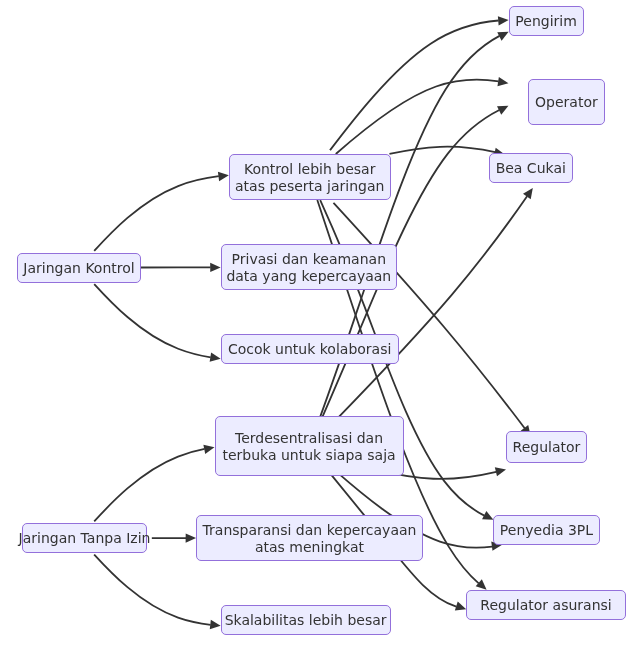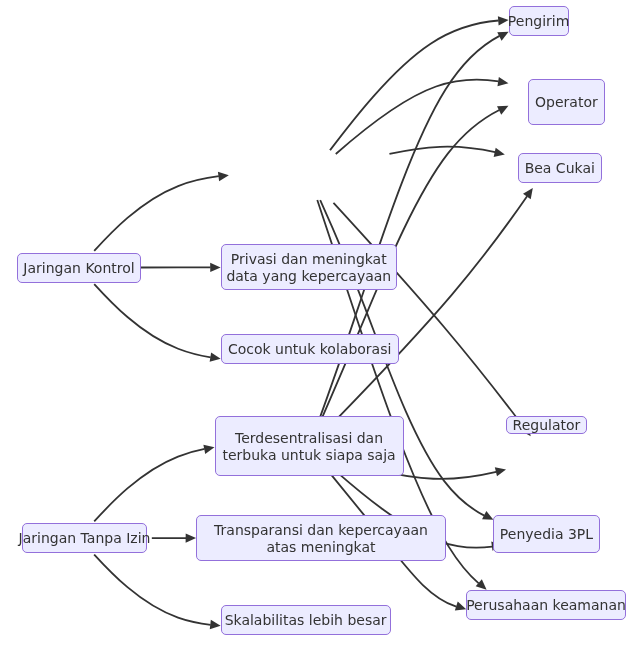--- a/index.html
+++ b/index.html
@@ -94,49 +94,53 @@
     <g class="ehead" transform="translate(466.20,609.15) rotate(17.91)">
         <path d="M0,0 L-10.4,-4.7 L-10.4,4.7 Z"></path>
       </g>
   </svg>
   <div class="node" style="left:17.10px;top:252.50px;width:123.90px;height:30.00px">
       <div class="nlbl">Jaringan Kontrol</div>
     </div>
   <div class="node" style="left:22px;top:523.00px;width:125px;height:30.00px">
       <div class="nlbl">Jaringan Tanpa Izin</div>
     </div>
+  <div class="node" style="left:228.80px;top:154.00px;width:161.80px;height:46.00px">
+      <div class="nlbl">Kontrol lebih besar</div>
+      <div class="nlbl">atas peserta jaringan</div>
+    </div>
   <div class="node" style="left:220.60px;top:244.20px;width:176.40px;height:46.00px">
-      <div class="nlbl">Privasi dan meningkat</div>
+      <div class="nlbl">Privasi dan keamanan</div>
       <div class="nlbl">data yang kepercayaan</div>
     </div>
   <div class="node" style="left:220.60px;top:334.20px;width:178.10px;height:30px">
       <div class="nlbl">Cocok untuk kolaborasi</div>
     </div>
   <div class="node" style="left:214.50px;top:416px;width:189.10px;height:60px">
       <div class="nlbl">Terdesentralisasi dan</div>
       <div class="nlbl">terbuka untuk siapa saja</div>
     </div>
-  <div class="node" style="left:196.00px;top:515.40px;width:250px;height:46.00px">
+  <div class="node" style="left:196.00px;top:515.40px;width:227.00px;height:46.00px">
       <div class="nlbl">Transparansi dan kepercayaan</div>
       <div class="nlbl">atas meningkat</div>
     </div>
   <div class="node" style="left:220.60px;top:604.50px;width:170px;height:30.00px">
       <div class="nlbl">Skalabilitas lebih besar</div>
     </div>
-  <div class="node" style="left:508.60px;top:6.20px;width:60px;height:30.00px">
+  <div class="node" style="left:508.60px;top:6.20px;width:75.00px;height:30.00px">
       <div class="nlbl">Pengirim</div>
     </div>
   <div class="node" style="left:528px;top:79.00px;width:76.80px;height:46px">
       <div class="nlbl">Operator</div>
     </div>
-  <div class="node" style="left:518px;top:152.90px;width:83.50px;height:30.00px">
+  <div class="node" style="left:489px;top:152.90px;width:83.50px;height:30.00px">
       <div class="nlbl">Bea Cukai</div>
     </div>
-  <div class="node" style="left:506.00px;top:416px;width:81.00px;height:18px">
+  <div class="node" style="left:506.00px;top:431px;width:81.00px;height:32px">
       <div class="nlbl">Regulator</div>
     </div>
-  <div class="node" style="left:493.40px;top:514.80px;width:106.20px;height:38px">
+  <div class="node" style="left:493.40px;top:514.80px;width:106.20px;height:30.00px">
       <div class="nlbl">Penyedia 3PL</div>
     </div>
   <div class="node" style="left:466.20px;top:589.60px;width:159.70px;height:30.00px">
-      <div class="nlbl">Perusahaan keamanan</div>
+      <div class="nlbl">Regulator asuransi</div>
     </div>
 </div>
 
 </body></html>

